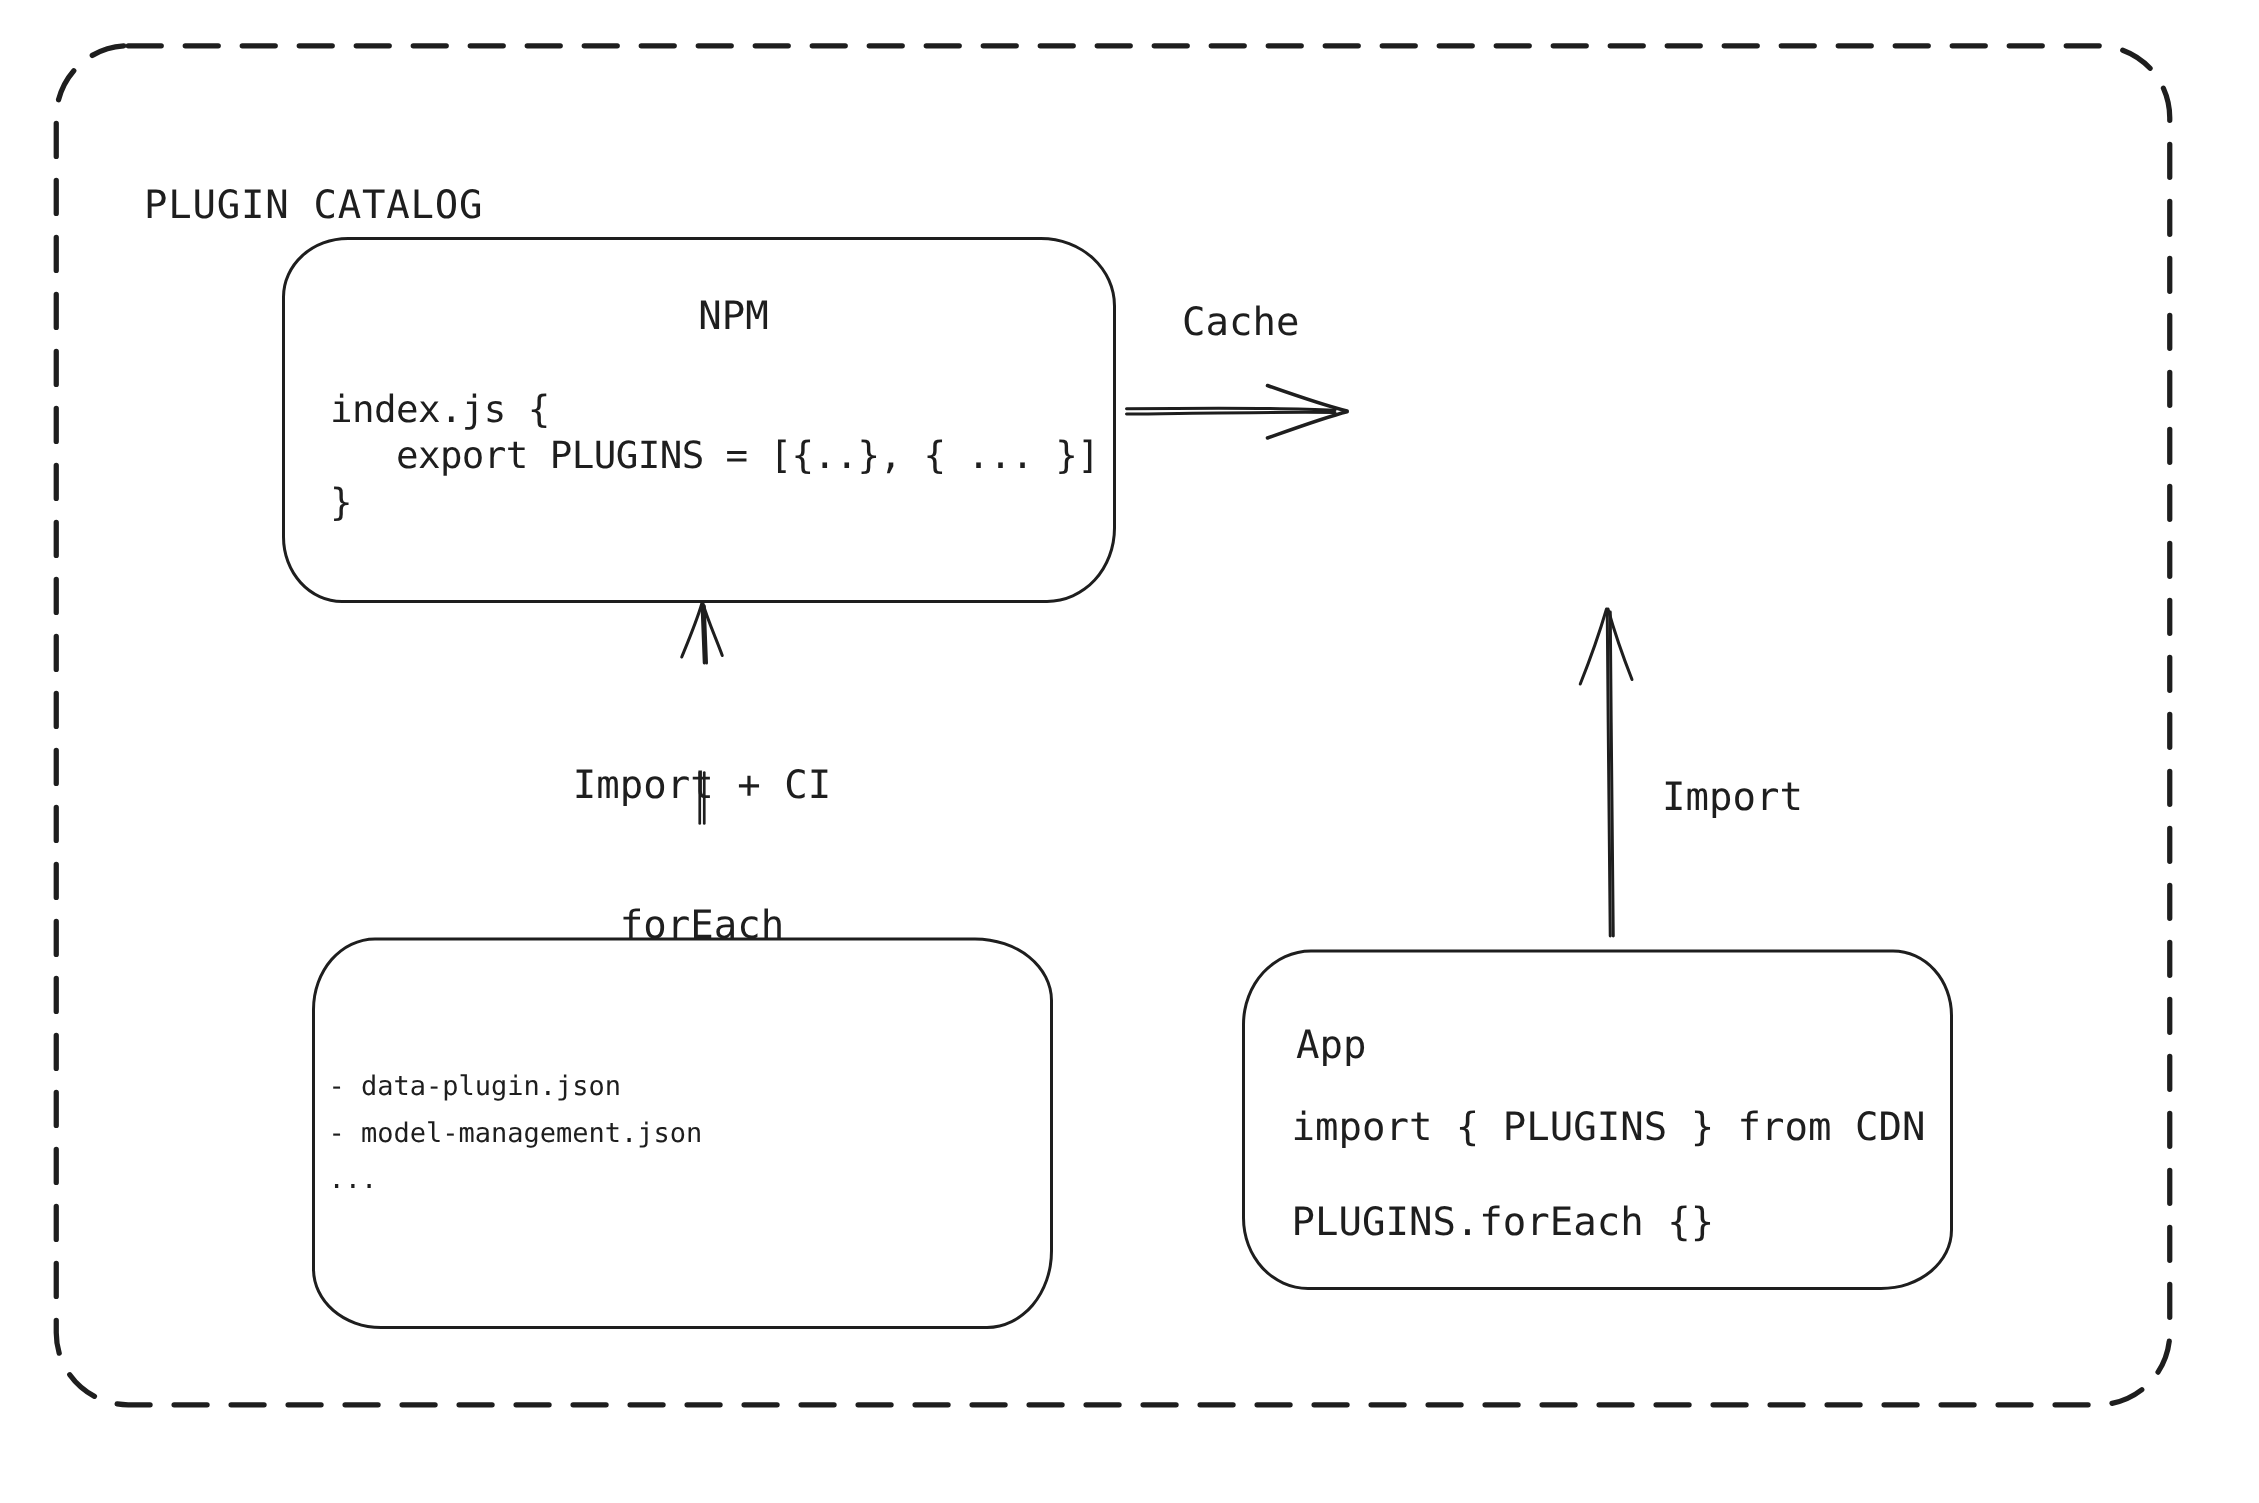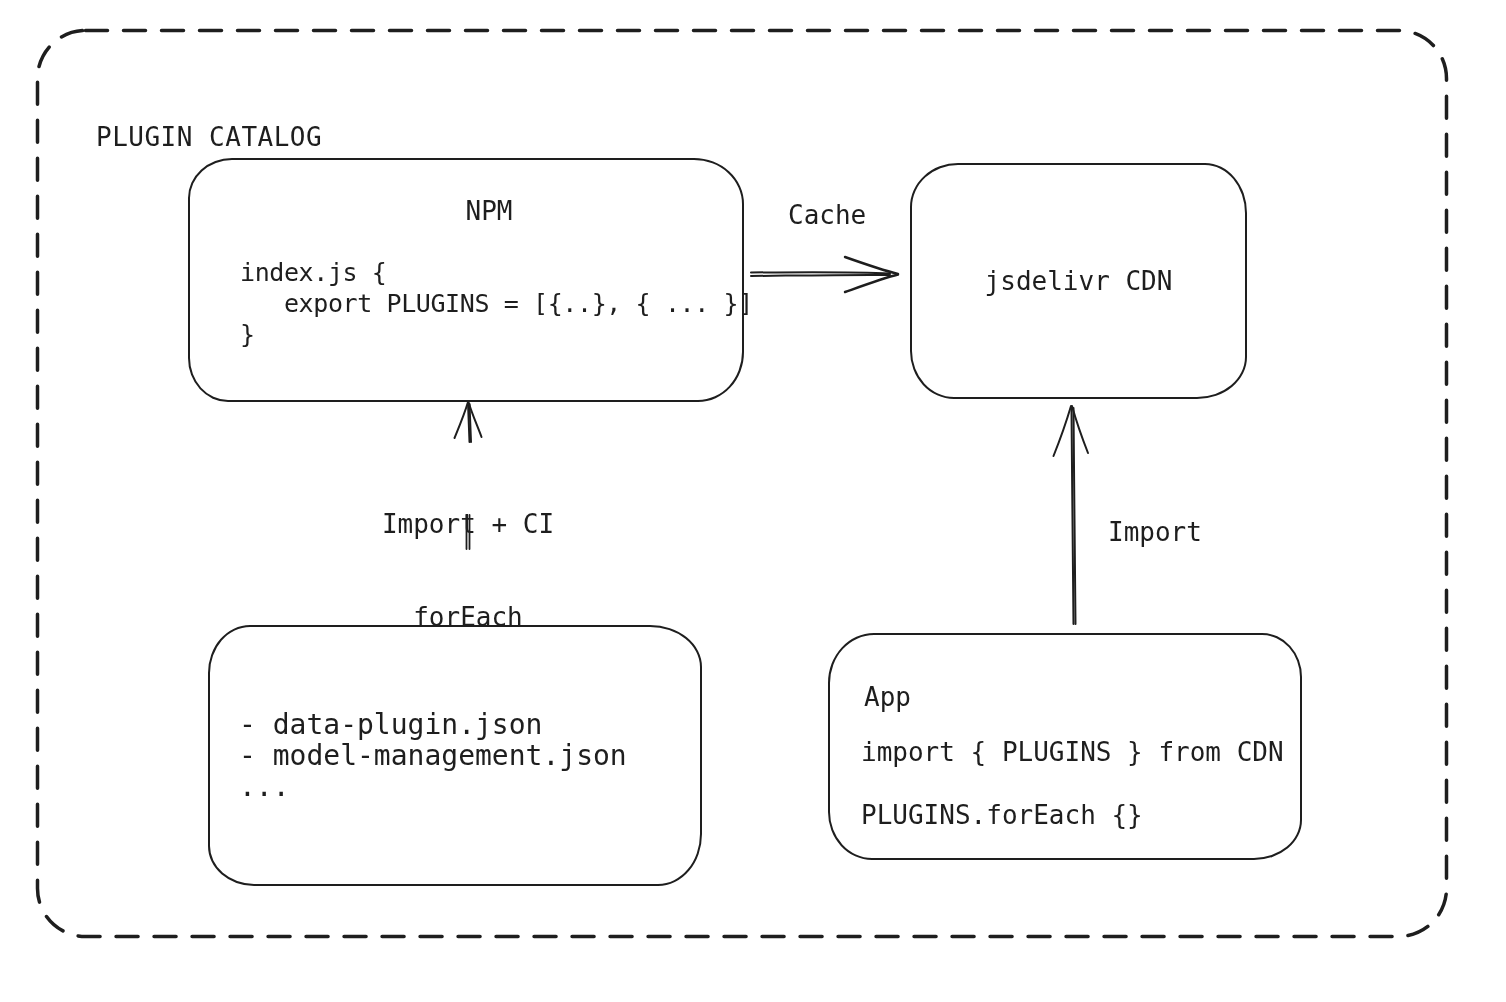--- a/index.html
+++ b/index.html
@@ -31,22 +31,22 @@
     background: #ffffff;
   }
   .box-title-center {
     position: absolute;
     left: 0; right: 0;
     text-align: center;
     font-size: 26px;
     line-height: 31px;
     padding-left: 46px;
   }
-  .code { position: absolute; font-size: 28px; line-height: 31px; }
-  .code .code-line { white-space: pre; margin-left: 20px; }
+  .code { position: absolute; font-size: 18px; line-height: 31px; }
+  .code .code-line { white-space: pre; }
 
   
   .frame-svg { left: 35px; top: 28px; width: 1414px; height: 912px; }
 
   
   .diagram-title { left: 96px; top: 77px; letter-spacing: 0.5px; margin-top: 45px; }
 
   
   .npm-box {
     left: 188px; top: 158px; width: 552px; height: 240px;
@@ -117,23 +117,20 @@
   </div>
 
   <div class="label cache-label">Cache</div>
   <svg class="stroke-layer cache-arrow" viewBox="0 0 156 52" xmlns="http://www.w3.org/2000/svg">
     <path stroke-width="2" d="M3 24.5 C50 24 105 23.5 142 25.5"></path>
     <path stroke-width="2" d="M3 28 C50 27.5 105 26.5 142 27"></path>
     <path stroke-width="2.4" d="M97 9 C114 15 136 22.5 150 26"></path>
     <path stroke-width="2.4" d="M97 44 C114 38 136 30 150 26.5"></path>
   </svg>
 
-  <div class="box cdn-box">
-    <span>jsdelivr CDN</span>
-  </div>
 
   <svg class="stroke-layer build-arrow" viewBox="0 0 42 48" xmlns="http://www.w3.org/2000/svg">
     <path stroke-width="2" d="M21.5 45 C21 30 20.5 18 20 6"></path>
     <path stroke-width="2" d="M23 45 C22.5 30 22 18 21.5 7"></path>
     <path stroke-width="2" d="M20 5 C16.5 17 11 30 6.5 41"></path>
     <path stroke-width="2" d="M20.5 5 C24 17 29.5 29 33.5 40"></path>
   </svg>
   <div class="build-label-block">
     <div>Import + CI</div>
     <div>forEach</div>

